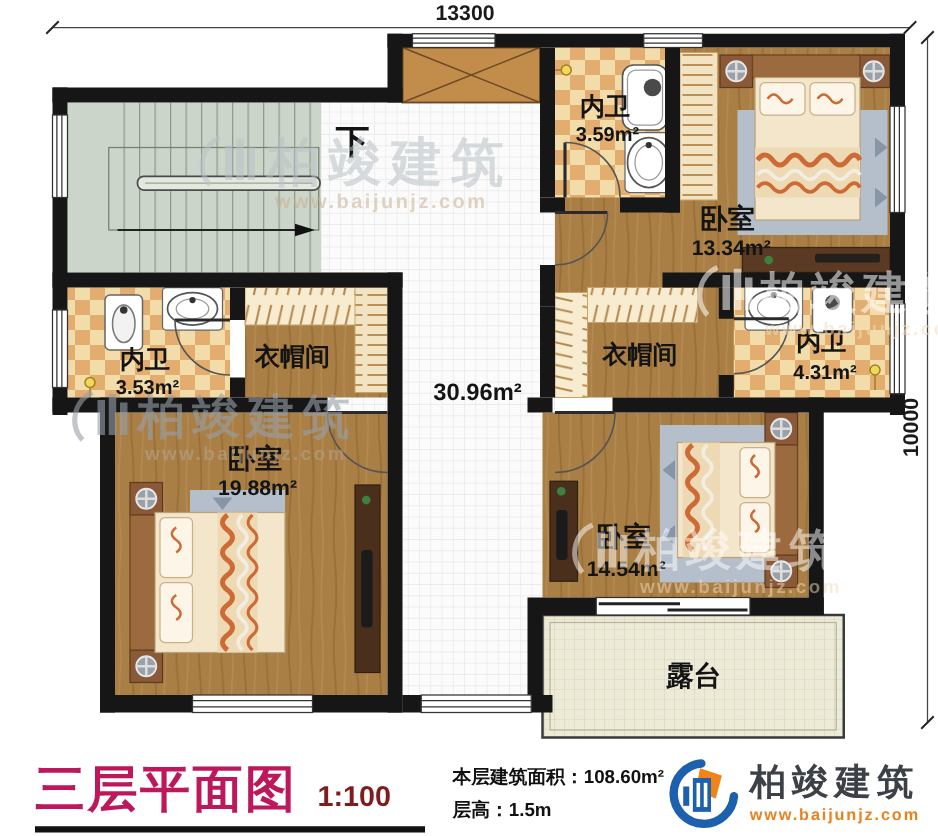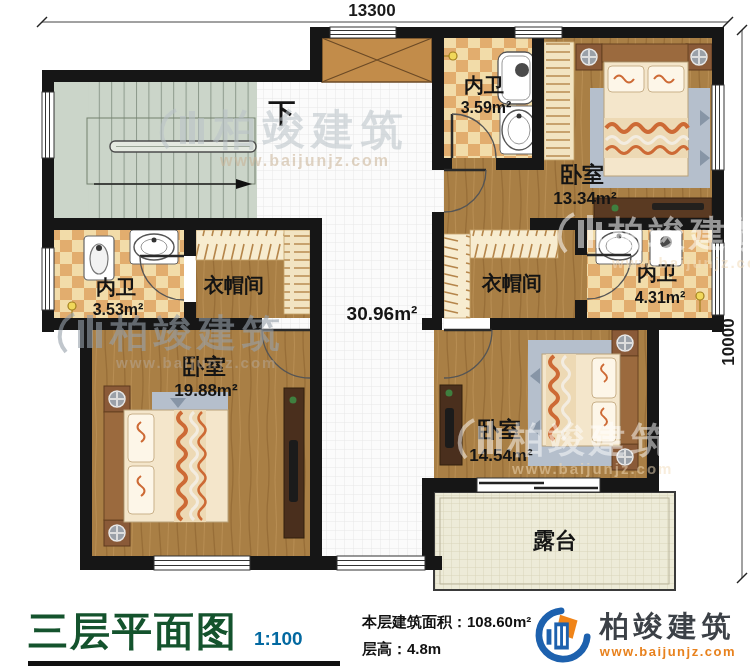--- a/index.html
+++ b/index.html
@@ -4,22 +4,22 @@
 <style>
   html,body{margin:0;padding:0;background:#fff;}
   body{width:750px;height:669px;position:relative;overflow:hidden;
        font-family:"Liberation Sans","DejaVu Sans",sans-serif;}
   svg text{font-family:"Liberation Sans","DejaVu Sans",sans-serif;font-weight:bold;}
   .plan-wrap{position:absolute;top:0;left:12px;}
   .footer{position:absolute;left:0;top:598px;width:750px;height:71px;
           display:flex;align-items:flex-start;}
   .title-block{margin-left:28px;margin-top:6px;}
   .title-row{display:flex;align-items:baseline;}
-  .plan-title{font-size:40px;font-weight:bold;color:#14532d;letter-spacing:2px;}
-  .plan-scale{font-size:19px;font-weight:600;color:#0369a1;margin-left:16px;}
+  .plan-title{font-size:40px;font-weight:bold;color:#be185d;letter-spacing:2px;}
+  .plan-scale{font-size:23px;font-weight:600;color:#7f1d1d;margin-left:16px;}
   .title-underline{width:312px;height:5px;background:#111;margin-top:2px;}
   .specs{margin-left:22px;margin-top:10px;font-size:15px;font-weight:bold;color:#111;line-height:1.8;}
   .specs .val{font-weight:bold;}
   .brand{margin-left:auto;margin-right:14px;margin-top:8px;display:flex;align-items:center;}
   .brand-text{margin-left:8px;}
   .brand-name{font-size:29px;font-weight:bold;color:#3c4147;letter-spacing:5px;line-height:1.05;}
   .brand-url{font-size:13px;font-weight:bold;color:#e8821e;letter-spacing:1.5px;margin-top:2px;}
 </style>
 </head>
 <body>
@@ -404,21 +404,21 @@
       <span class="plan-scale">1:100</span>
     </div>
     <div class="title-underline"></div>
 
   </div>
   <div class="specs">
     <div>
       <span>本层建筑面积：</span><span class="val">108.60m²</span>
     </div>
     <div>
-      <span>层高：</span><span class="val">4.8m</span>
+      <span>层高：</span><span class="val">1.5m</span>
     </div>
   </div>
   <div class="brand">
     <svg width="58" height="58" viewBox="0 0 60 60">
       <path d="M28,5 A25,25 0 1 0 55,32" fill="none" stroke="#1d61ae" stroke-width="7" stroke-linecap="round"></path>
       <polygon points="27,9 45,15 40,34 23,28" fill="#f08418"></polygon>
       <rect x="21" y="17" width="15" height="28" fill="#1d61ae"></rect>
       <rect x="24" y="21" width="3" height="20" fill="#ffffff"></rect>
       <rect x="30" y="21" width="3" height="20" fill="#ffffff"></rect>
       <rect x="13" y="24" width="5" height="16" fill="#1d61ae"></rect>

